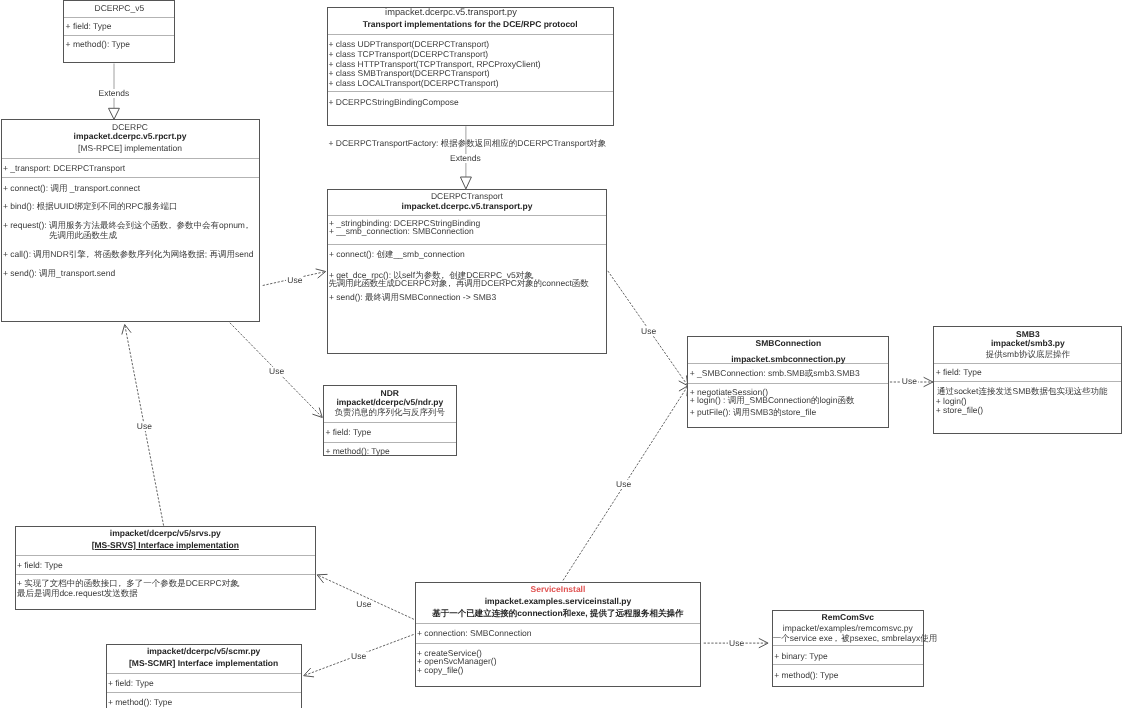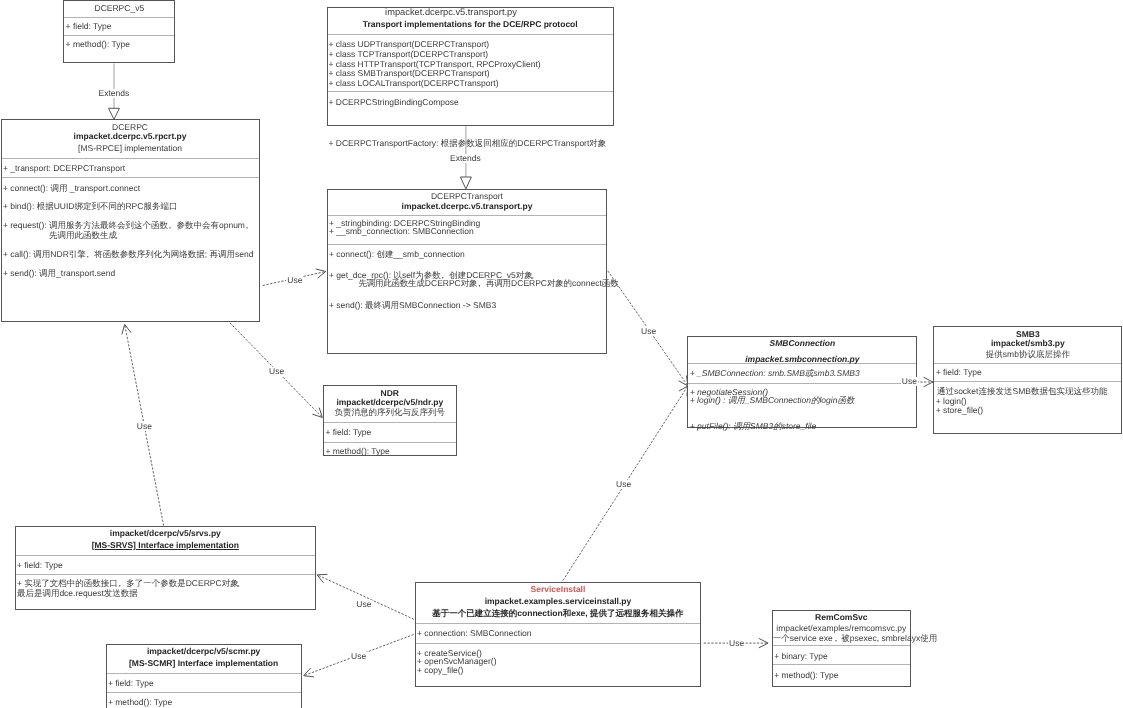--- a/index.html
+++ b/index.html
@@ -106,41 +106,41 @@
     </div>
     <div class="cls" style="left: 326.5px; top: 189.4px; width: 280.9px; height: 165.1px;">
       <div class="rule" style="top: 24.8px;"></div>
       <div class="rule" style="top: 53.4px;"></div>
       <div class="ln c" style="top: 1.5px;"><span>DCERPCTransport</span></div>
       <div class="ln c b" style="top: 11.5px;"><span>impacket.dcerpc.v5.transport.py</span></div>
       <div class="ln" style="left: 1.4px; top: 28.2px;"><span>+ _stringbinding: DCERPCStringBinding</span></div>
       <div class="ln" style="left: 1.4px; top: 36.4px;"><span>+ __smb_connection: SMBConnection</span></div>
       <div class="ln" style="left: 1.4px; top: 59.2px;"><span>+ connect(): </span><span class="cjk">创建</span><span>__smb_connection</span></div>
       <div class="ln" style="left: 1.4px; top: 80.9px;"><span>+ get_dce_rpc(): </span><span class="cjk">以</span><span>self</span><span class="cjk">为参数</span><span class="cjkp">，</span><span class="cjk">创建</span><span>DCERPC_v5</span><span class="cjk">对象</span><span class="cjkp">。</span></div>
-      <div class="ln" style="--ls: -0.22px; left: 0.9px; top: 88.6px; margin-left: 30px;"><span class="cjk">先调用此函数生成</span><span>DCERPC</span><span class="cjk">对象</span><span class="cjkp">，</span><span class="cjk">再调用</span><span>DCERPC</span><span class="cjk">对象的</span><span>connect</span><span class="cjk">函数</span></div>
-      <div class="ln" style="left: 1.4px; top: 103px; margin-top: 8px;"><span>+ send(): </span><span class="cjk">最终调用</span><span>SMBConnection -&gt; SMB3</span></div>
+      <div class="ln" style="--ls: -0.22px; left: 0.9px; top: 88.6px;"><span class="cjk">先调用此函数生成</span><span>DCERPC</span><span class="cjk">对象</span><span class="cjkp">，</span><span class="cjk">再调用</span><span>DCERPC</span><span class="cjk">对象的</span><span>connect</span><span class="cjk">函数</span></div>
+      <div class="ln" style="left: 1.4px; top: 103px;"><span>+ send(): </span><span class="cjk">最终调用</span><span>SMBConnection -&gt; SMB3</span></div>
     </div>
     <div class="cls" style="left: 323px; top: 385.4px; width: 133.6px; height: 70.5px;">
       <div class="rule" style="top: 35.7px;"></div>
       <div class="rule" style="top: 55.3px;"></div>
       <div class="ln c b" style="top: 2.7px;"><span>NDR</span></div>
       <div class="ln c b" style="top: 12px;"><span>impacket/dcerpc/v5/ndr.py</span></div>
       <div class="ln c" style="top: 21.7px;"><span class="cjk">负责消息的序列化与反序列号</span></div>
       <div class="ln" style="left: 1.4px; top: 41.4px;"><span>+ field: Type</span></div>
       <div class="ln" style="left: 1.4px; top: 60.5px;"><span>+ method(): Type</span></div>
     </div>
-    <div class="cls" style="left: 687.4px; top: 336.4px; width: 230px; height: 91.3px; font-style: italic;">
+    <div class="cls" style="left: 687.4px; top: 336.4px; width: 202px; height: 91.3px;">
       <div class="rule" style="top: 26.1px;"></div>
       <div class="rule" style="top: 46px;"></div>
       <div class="ln c b" style="top: 1.4px;"><span>SMBConnection</span></div>
       <div class="ln c b" style="top: 18px;"><span>impacket.smbconnection.py</span></div>
       <div class="ln" style="left: 1.4px; top: 31.3px;"><span>+ _SMBConnection: smb.SMB</span><span class="cjk">或</span><span>smb3.SMB3</span></div>
       <div class="ln" style="left: 1.4px; top: 51px;"><span>+ negotiateSession()</span></div>
       <div class="ln" style="left: 1.4px; top: 58.2px;"><span>+ login() : </span><span class="cjk">调用</span><span>_SMBConnection</span><span class="cjk">的</span><span>login</span><span class="cjk">函数</span></div>
-      <div class="ln" style="left: 1.4px; top: 85px;"><span>+ putFile(): </span><span class="cjk">调用</span><span>SMB3</span><span class="cjk">的</span><span>store_file</span></div>
+      <div class="ln" style="left: 1.4px; top: 71px;"><span>+ putFile(): </span><span class="cjk">调用</span><span>SMB3</span><span class="cjk">的</span><span>store_file</span></div>
     </div>
     <div class="cls" style="left: 933.3px; top: 326.2px; width: 189.1px; height: 108.2px;">
       <div class="rule" style="top: 35.4px;"></div>
       <div class="rule" style="top: 54px;"></div>
       <div class="ln c b" style="top: 2.7px;"><span>SMB3</span></div>
       <div class="ln c b" style="top: 11.7px;"><span>impacket/smb3.py</span></div>
       <div class="ln c" style="top: 22.5px;"><span class="cjk">提供</span><span>smb</span><span class="cjk">协议底层操作</span></div>
       <div class="ln" style="left: 1.4px; top: 40.7px;"><span>+ field: Type</span></div>
       <div class="ln" style="left: 2.6px; top: 59.8px;"><span class="cjk">通过</span><span>socket</span><span class="cjk">连接发送</span><span>SMB</span><span class="cjk">数据包实现这些功能</span></div>
       <div class="ln" style="left: 1.4px; top: 69.6px;"><span>+ login()</span></div>
@@ -167,21 +167,21 @@
       <div class="rule" style="top: 39.5px;"></div>
       <div class="rule" style="top: 59.8px;"></div>
       <div class="ln c b red" style="top: 1.9px;"><span>ServiceInstall</span></div>
       <div class="ln c b" style="top: 14.2px;"><span>impacket.examples.serviceinstall.py</span></div>
       <div class="ln c b" style="top: 25.5px;"><span class="cjk">基于一个已建立连接的</span><span>connection</span><span class="cjk">和</span><span>exe, </span><span class="cjk">提供了远程服务相关操作</span></div>
       <div class="ln" style="left: 1.4px; top: 46.1px;"><span>+ connection: SMBConnection</span></div>
       <div class="ln" style="left: 1.4px; top: 65.4px;"><span>+ createService()</span></div>
       <div class="ln" style="left: 1.4px; top: 73.6px;"><span>+ openSvcManager()</span></div>
       <div class="ln" style="left: 1.4px; top: 82.5px;"><span>+ copy_file()</span></div>
     </div>
-    <div class="cls" style="left: 771.8px; top: 610.2px; width: 139px; height: 77.1px;">
+    <div class="cls" style="left: 771.8px; top: 610.2px; width: 152px; height: 77.1px;">
       <div class="rule" style="top: 34.2px;"></div>
       <div class="rule" style="top: 53.2px;"></div>
       <div class="ln c b" style="top: 2.1px;"><span>RemComSvc</span></div>
       <div class="ln c" style="top: 12.7px;"><span>impacket/examples/remcomsvc.py</span></div>
       <div class="ln c" style="top: 22.8px;"><span class="cjk">一个</span><span>service exe</span><span class="cjkp">，</span><span class="cjk">被</span><span>psexec, smbrelayx</span><span class="cjk">使用</span></div>
       <div class="ln" style="left: 1.4px; top: 40.4px;"><span>+ binary: Type</span></div>
       <div class="ln" style="left: 1.4px; top: 59.5px;"><span>+ method(): Type</span></div>
     </div>
     <div class="elabel" style="left: 97.5px; top: 89.2px;">Extends</div>
     <div class="elabel" style="left: 449px; top: 153.5px;">Extends</div>

